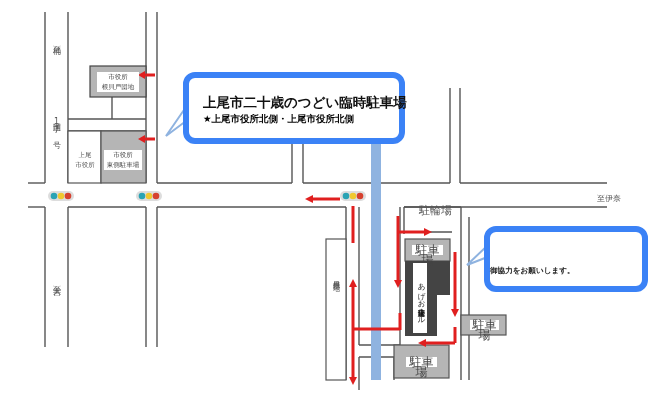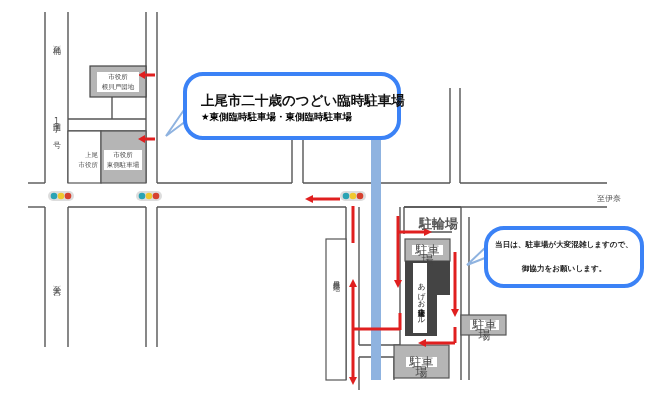--- a/index.html
+++ b/index.html
@@ -1,21 +1,21 @@
 <!DOCTYPE html>
 <html><head>
 <meta charset="utf-8">
 <style>
   html, body { margin:0; padding:0; background:#ffffff; }
   body { width:650px; height:403px; position:relative; overflow:hidden;
          font-family:"DejaVu Sans", sans-serif; }
   .map { position:absolute; left:0; top:0; width:650px; height:403px; }
   .lbl { position:absolute; font-size:8px; color:#555; line-height:10px; }
   .vtext { writing-mode:vertical-rl; text-orientation:upright; letter-spacing:1px; }
-  .bubble { position:absolute; background:#fff; border:4px solid #3b82f6; border-radius:20px; }
+  .bubble { position:absolute; background:#fff; border:6px solid #3b82f6; border-radius:12px; }
   .bubble-title { font-weight:bold; color:#111; }
   .lot-label { position:absolute; background:#fff; font-size:12px; color:#444; text-align:center; line-height:10px; }
   .hall-label { position:absolute; background:#fff; font-size:8px; color:#111; writing-mode:vertical-rl; text-orientation:upright; text-align:center; line-height:12px; letter-spacing:0px; }
 </style>
 </head>
 <body>
 
 <svg class="map" viewBox="0 0 650 403" xmlns="http://www.w3.org/2000/svg">
   <g stroke="#555" stroke-width="1.4" fill="none">
 
@@ -135,43 +135,42 @@
   <g>
     <rect x="340" y="191" width="26" height="10" rx="5" fill="#ddd"></rect>
     <circle cx="346" cy="196" r="3.3" fill="#2aa3b4"></circle>
     <circle cx="353" cy="196" r="3.3" fill="#f0c830"></circle>
     <circle cx="360" cy="196" r="3.3" fill="#d6412f"></circle>
   </g>
 </svg>
 
 <div class="bubble" style="left:183px; top:72px; width:210px; height:60px;">
   <div class="bubble-title" style="position:absolute; left:14px; top:16px; font-size:13.5px; white-space:nowrap;">上尾市二十歳のつどい臨時駐車場</div>
-  <div style="position:absolute; left:14px; top:35px; font-size:9.5px; font-weight:bold; white-space:nowrap;">★東側臨時駐車場・東側臨時駐車場</div>
+  <div style="position:absolute; left:14px; top:35px; font-size:9.5px; font-weight:bold; white-space:nowrap;">★上尾市役所北側・上尾市役所北側</div>
 </div>
 
 <div class="bubble" style="left:484px; top:226px; width:152px; height:54px;">
-  <div style="position:absolute; left:0; width:152px; top:10px; text-align:center; font-size:7.6px; font-weight:bold; color:#222; white-space:nowrap;">当日は、駐車場が大変混雑しますので、</div>
-  <div style="position:absolute; left:0; width:152px; top:34px; text-align:center; font-size:7.6px; font-weight:bold; color:#222; white-space:nowrap;">御協力をお願いします。</div>
+  <div style="position:absolute; left:0; width:152px; top:34px; font-size:7.6px; font-weight:bold; color:#222; white-space:nowrap;">御協力をお願いします。</div>
 </div>
 
 <div class="lbl vtext" style="left:51px; top:39px;">至桶</div>
 <div class="lbl vtext" style="left:51px; top:117px; letter-spacing:0px;">国道17号</div>
 <div class="lbl vtext" style="left:51px; top:279px;">至大宮</div>
 <div class="lbl" style="left:597px; top:194px;">至伊奈</div>
 
 <div class="lot-label" style="left:97px; top:72px; width:42px; height:20px; font-size:6.5px; line-height:10px;">
   <div>市役所</div>
   <div>根貝戸団地</div>
 </div>
-<div class="lbl" style="left:72px; top:150px; font-size:6.5px; line-height:10px; text-align:right; width:26px;">
+<div class="lbl" style="left:72px; top:150px; font-size:6.5px; line-height:10px; text-align:center; width:26px;">
   <div>上尾</div>
   <div>市役所</div>
 </div>
 <div class="lot-label" style="left:104px; top:150px; width:38px; height:20px; font-size:6.5px; line-height:10px;">
   <div>市役所</div>
   <div>東側駐車場</div>
 </div>
 <div class="lbl vtext" style="left:331px; top:275px; font-size:7px;">根貝戸団地</div>
-<div class="lbl" style="left:419px; top:219px; font-size:13px;font-weight:bold;">駐輪場</div>
+<div class="lbl" style="left:419px; top:206px; font-size:11px;">駐輪場</div>
 <div class="lot-label" style="left:412px; top:245px; width:31px; height:10px;">駐車場</div>
 <div class="lot-label" style="left:470px; top:320px; width:29px; height:10px;">駐車場</div>
 <div class="lot-label" style="left:406px; top:357px; width:31px; height:10px;">駐車場</div>
 <div class="hall-label" style="left:413px; top:263px; width:14px; height:70px; font-size:7.5px;">あげお富士住建ホール</div>
 
 </body></html>

